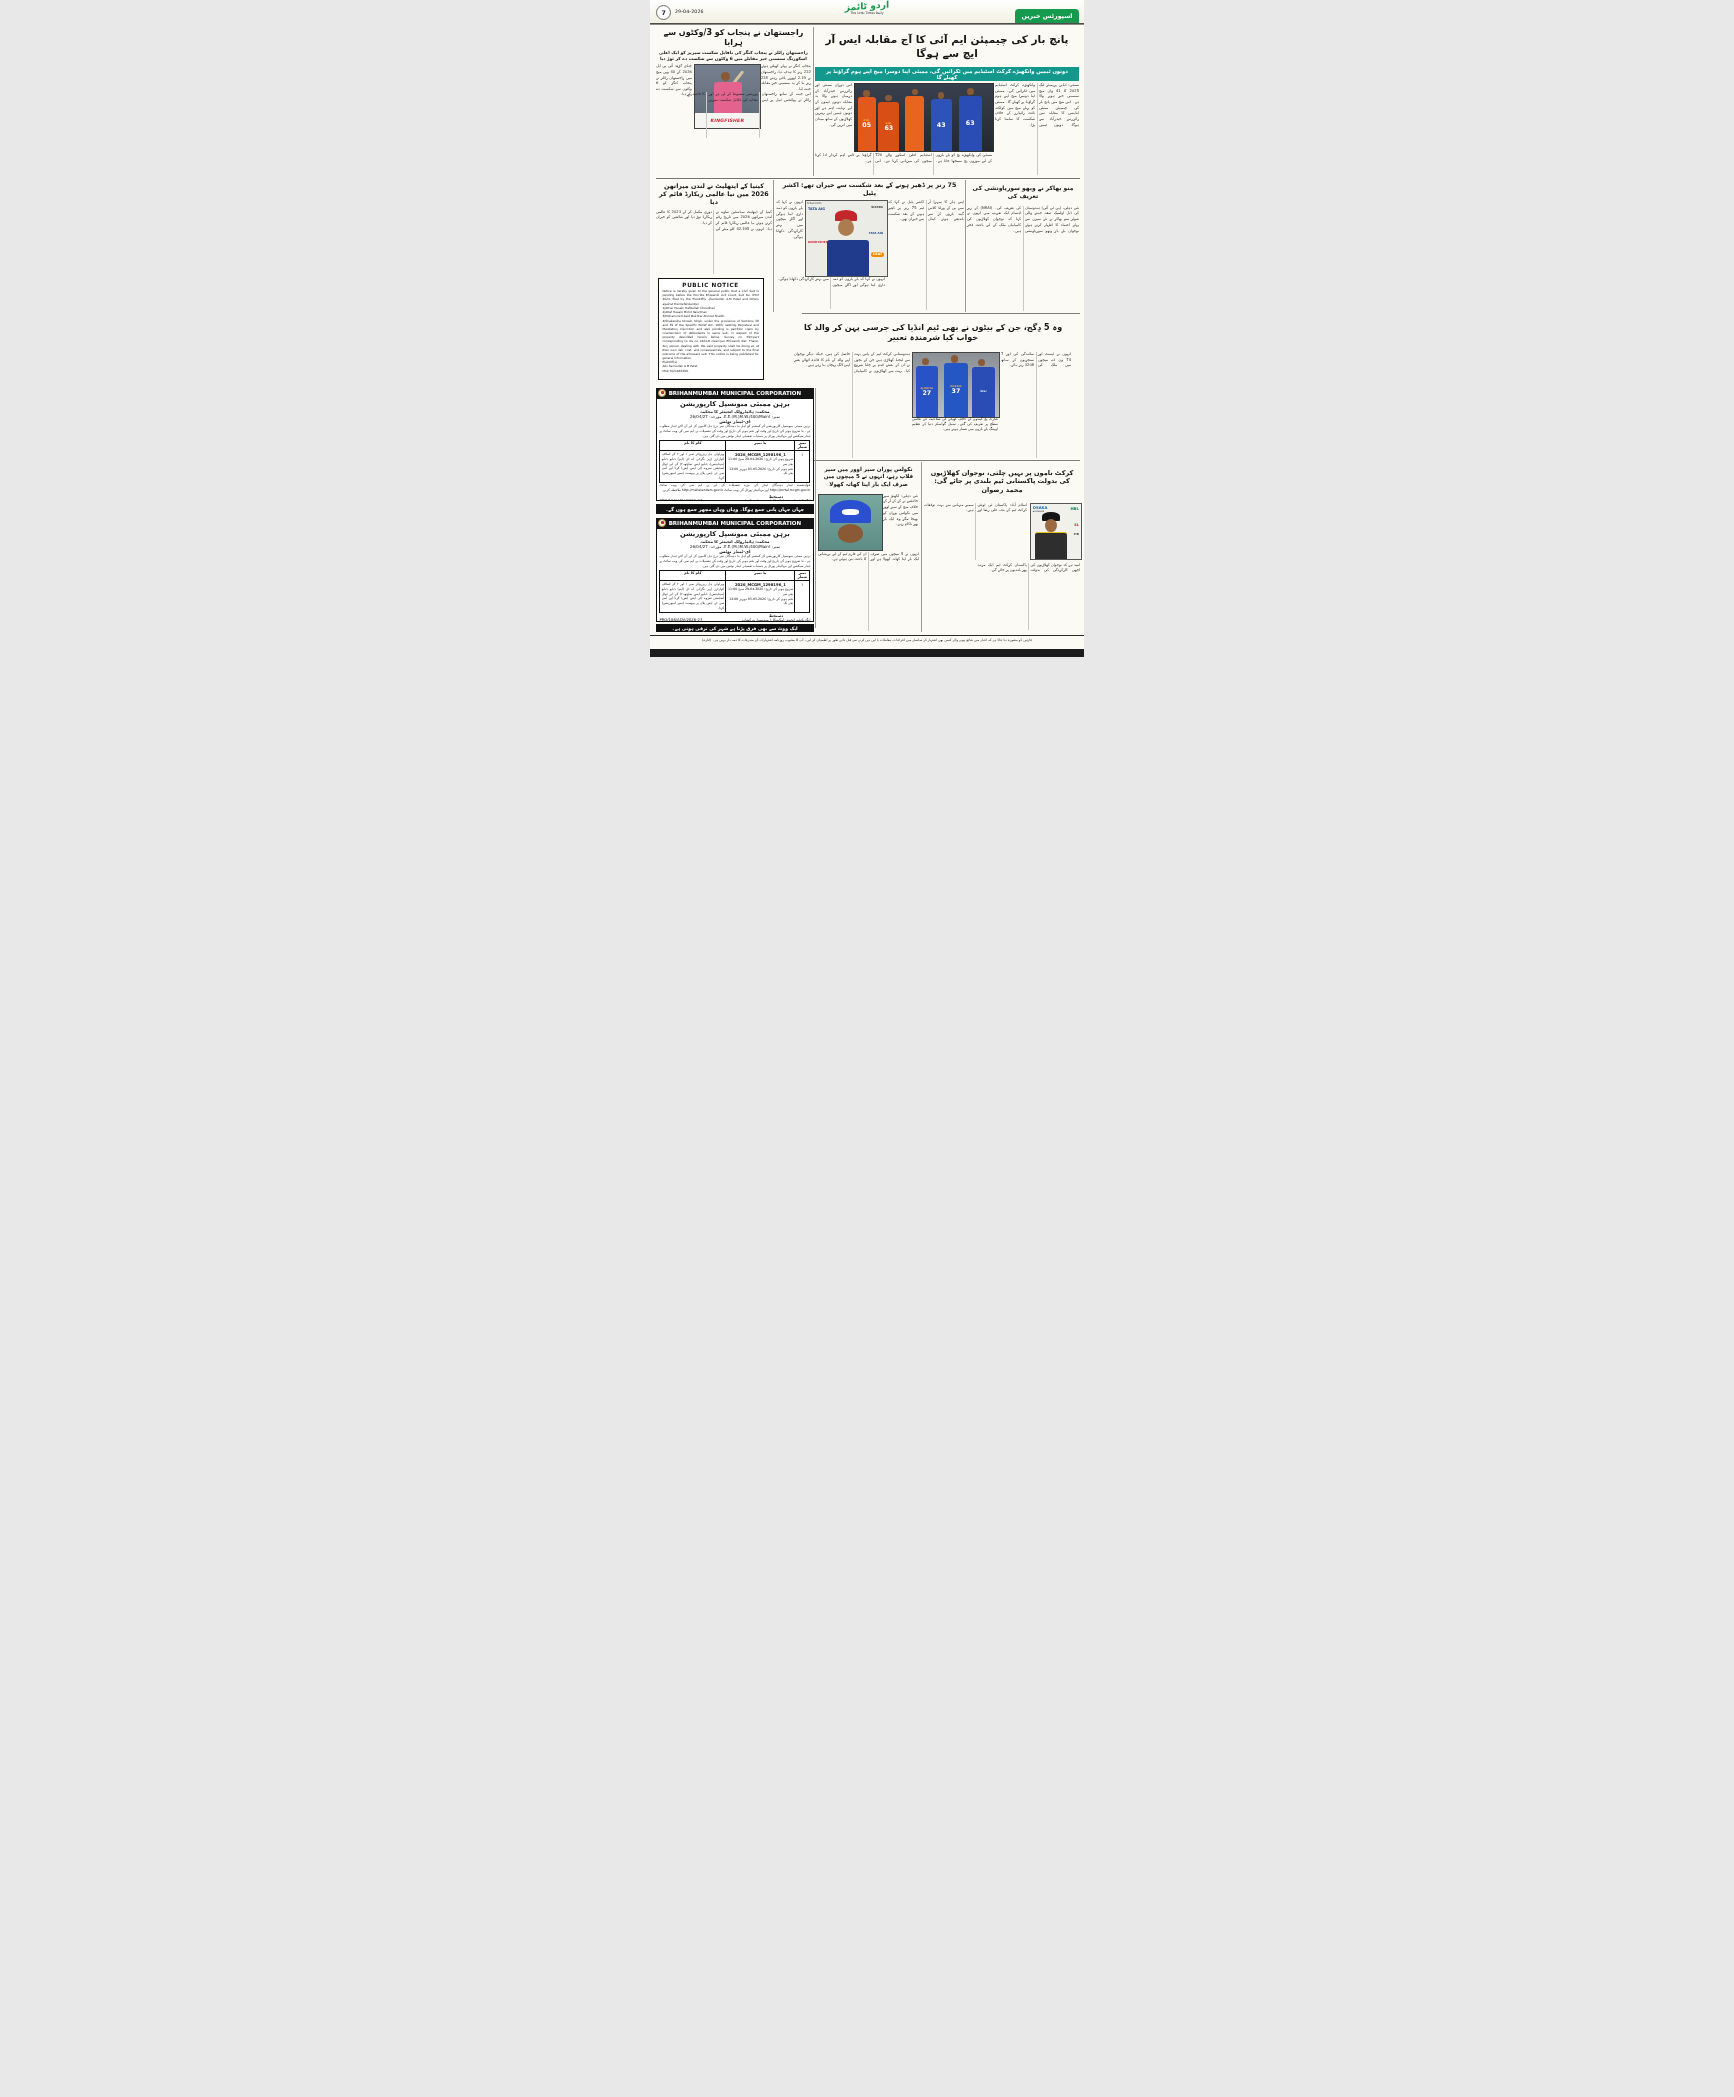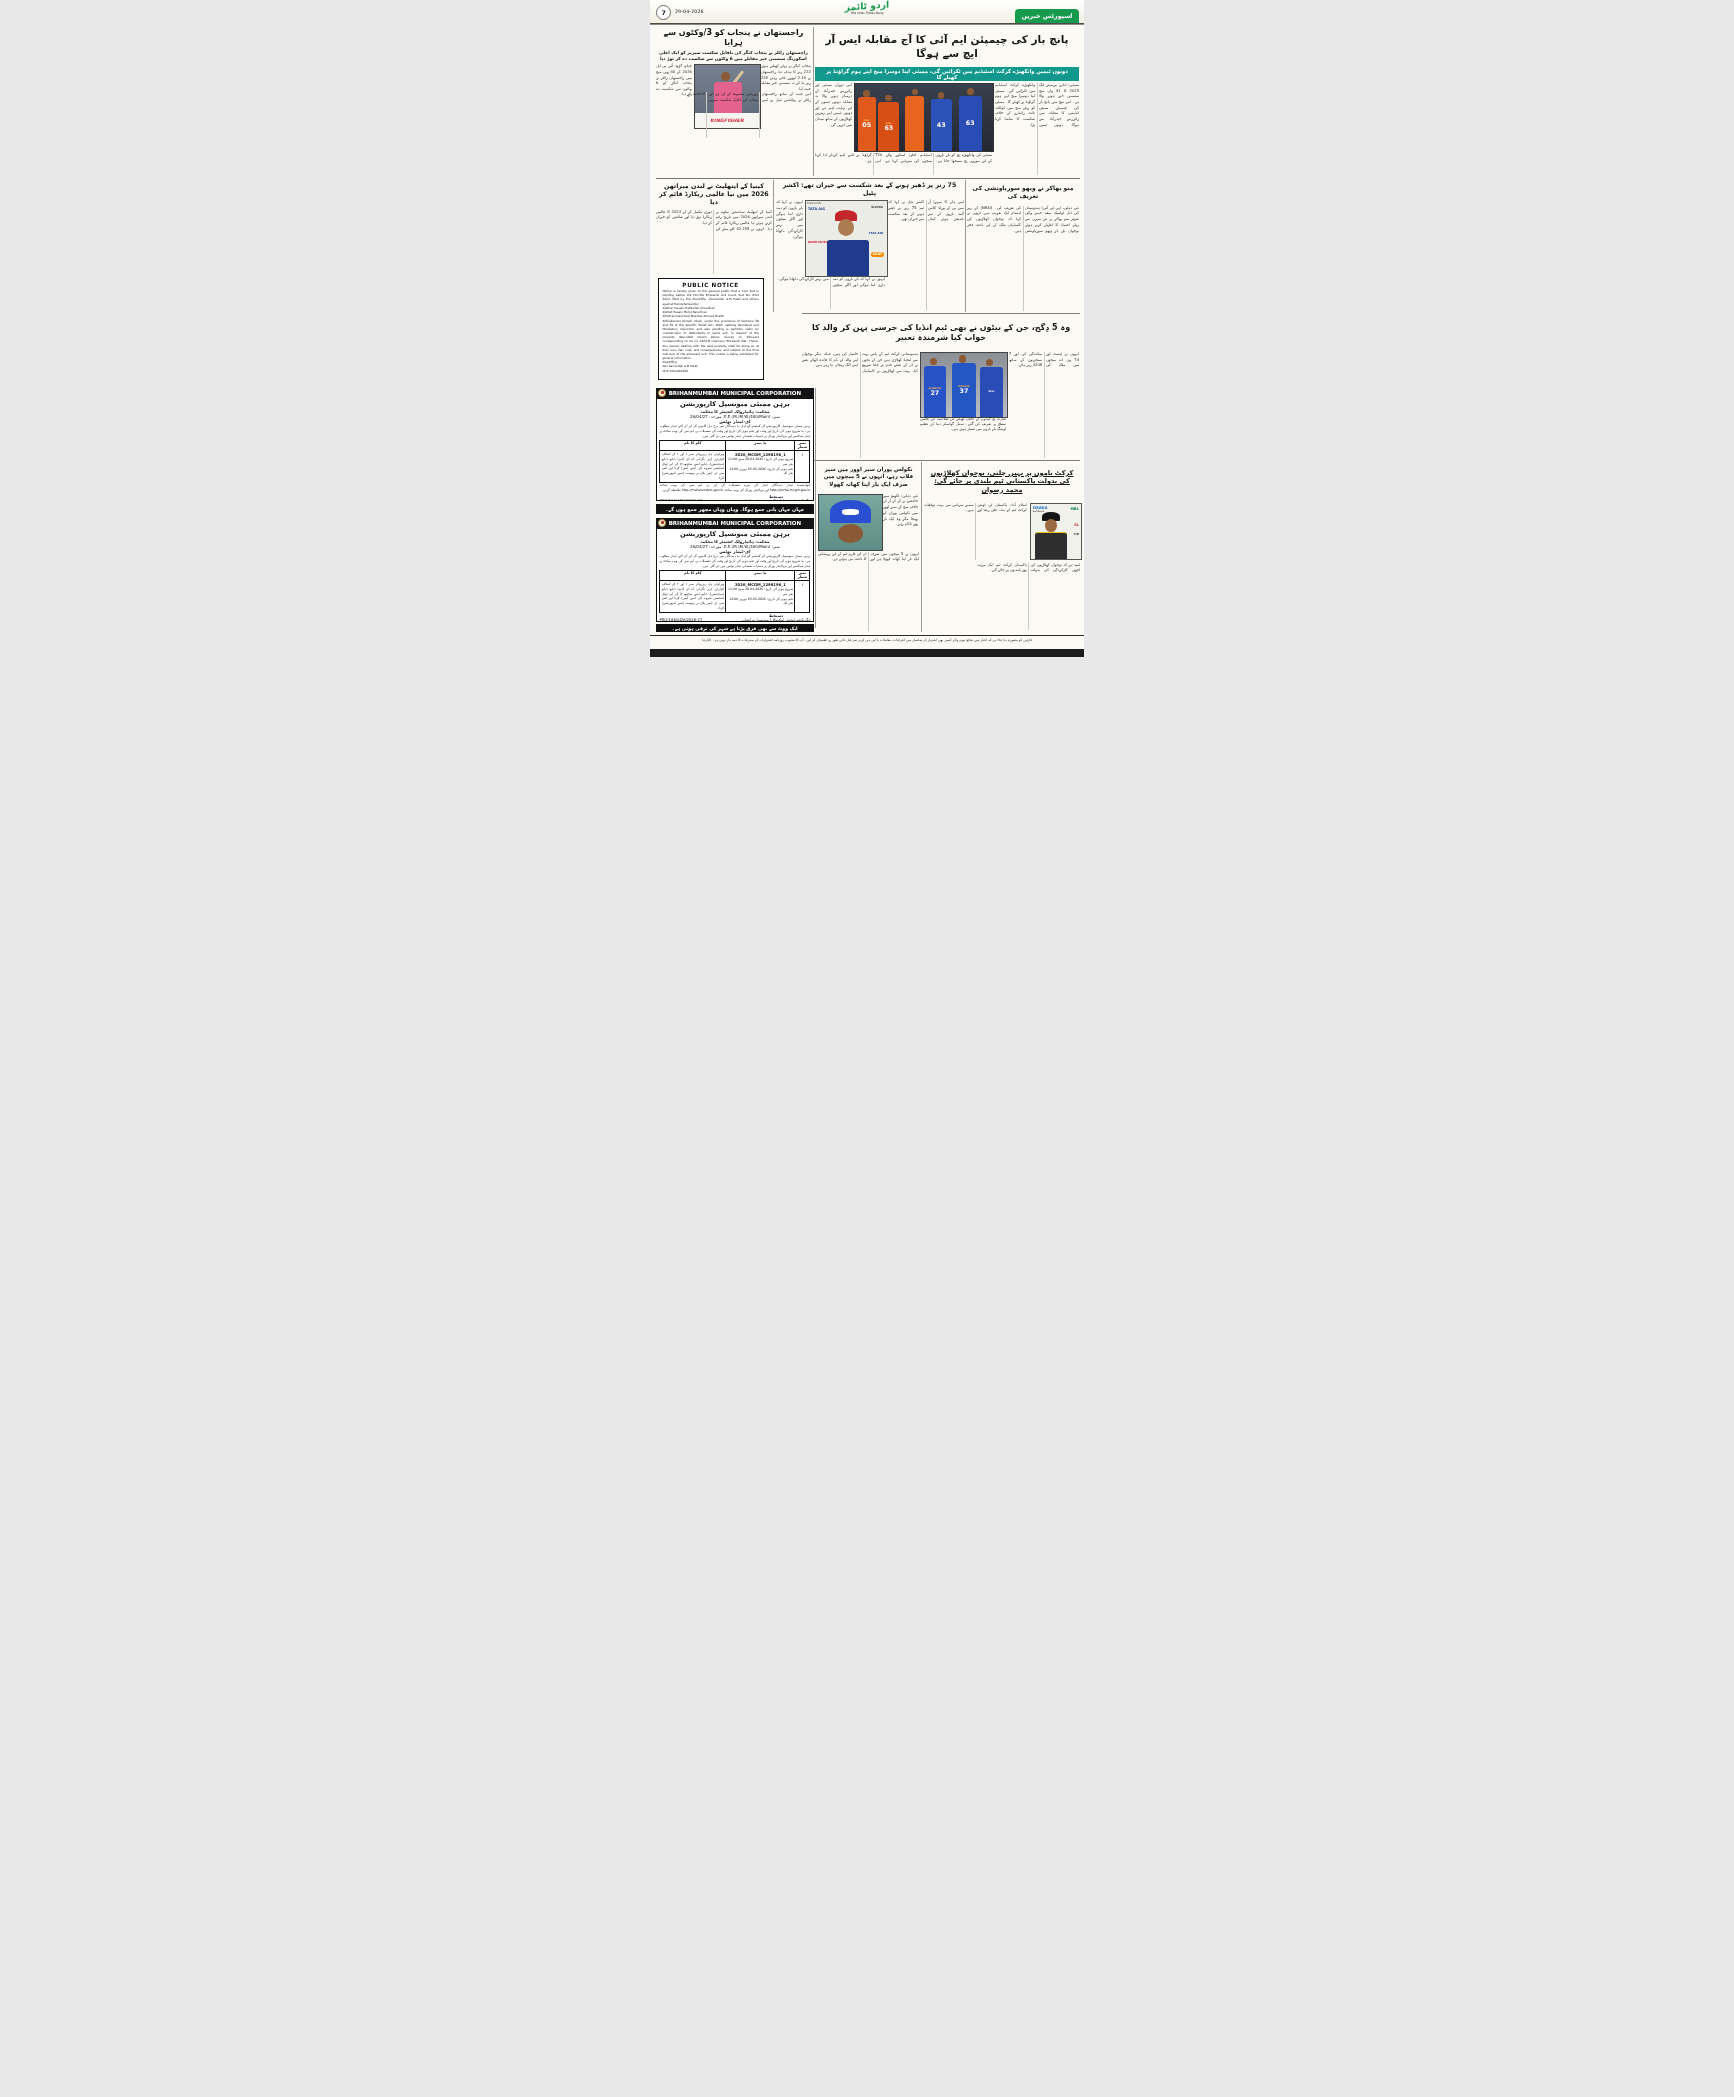--- a/index.html
+++ b/index.html
@@ -60,39 +60,39 @@
   .d-photo{left:28.5px;top:0;width:81px;height:75px;border:0.4px solid #555;background:#ecece6;overflow:hidden;}
   .d-colR{left:112px;top:0;width:76px;height:110px;}
   .d-bottom{left:0;top:77px;width:109px;height:32px;}
   #vr-de{left:315px;top:180px;height:132px;}
   #art-e{left:317px;top:180px;width:112px;height:132px;}
   .e-hl{font-size:6px;height:24px;display:flex;align-items:center;justify-content:center;}
   .e-body{height:105px;margin-top:1.7px;}
 
   
   #hr-f{left:152px;top:313px;width:278px;}
-  #art-f{left:152px;top:315px;width:278px;height:104px;}
+  #art-f{left:144px;top:315px;width:278px;height:104px;}
   .f-hl{font-size:8px;height:36px;display:flex;align-items:center;justify-content:center;padding:0 1.7px;}
   .f-content{position:relative;height:106px;margin-top:0.8px;}
   .f-colL{left:0;top:0;width:116px;height:106px;}
   .f-photo{left:118px;top:0;width:86px;height:64px;border:0.4px solid #444;background:linear-gradient(#8b9097,#b9bdc3);overflow:hidden;}
   .f-cap{left:118px;top:65px;width:86px;height:39px;font-size:3.5px;line-height:1.5;}
   .f-colR{left:207px;top:0;width:70px;height:106px;}
 
   
   #hr-gh{left:152px;top:460px;width:278px;}
   #art-g{left:168px;top:462px;width:101px;height:170px;}
   .g-hl{font-size:5.5px;height:30px;display:flex;align-items:center;justify-content:center;}
   .g-content{position:relative;height:138px;margin-top:1.7px;}
   .g-photo{left:0;top:0;width:63px;height:55px;border:0.4px solid #444;background:linear-gradient(#79a8a1,#5e8d86);overflow:hidden;}
   .g-colR{left:65px;top:0;width:35px;height:55px;}
   .g-bottom{left:0;top:58px;width:101px;height:79px;}
   #vr-gh{left:271px;top:462px;height:170px;}
   #art-h{left:274px;top:462px;width:156px;height:170px;}
-  .h-hl{font-size:6.5px;height:39px;display:flex;align-items:center;justify-content:center;padding:0 1.7px;text-decoration:underline;}
+  .h-hl{font-size:6.5px;height:39px;display:flex;align-items:center;justify-content:center;padding:0 1.7px;}
   .h-content{position:relative;height:128px;margin-top:1.7px;}
   .h-cols{left:0;top:0;width:103px;height:57px;}
   .h-photo{left:106px;top:0;width:50px;height:55px;border:0.4px solid #555;background:#f1f1ec;overflow:hidden;}
   .h-bottom{left:0;top:60px;width:156px;height:67px;}
 
   
   #notice{left:7.6px;top:278px;width:106px;height:102px;border:0.8px solid #111;background:#fff;padding:2.9px 3.8px;box-sizing:border-box;overflow:hidden;}
   .n-title{font-size:5.7px;font-weight:bold;text-align:center;letter-spacing:0.6px;margin-bottom:1.3px;}
   .n-p{font-size:2.9px;line-height:1.42;text-align:justify;}
   .n-line{font-size:2.9px;line-height:1.5;}

